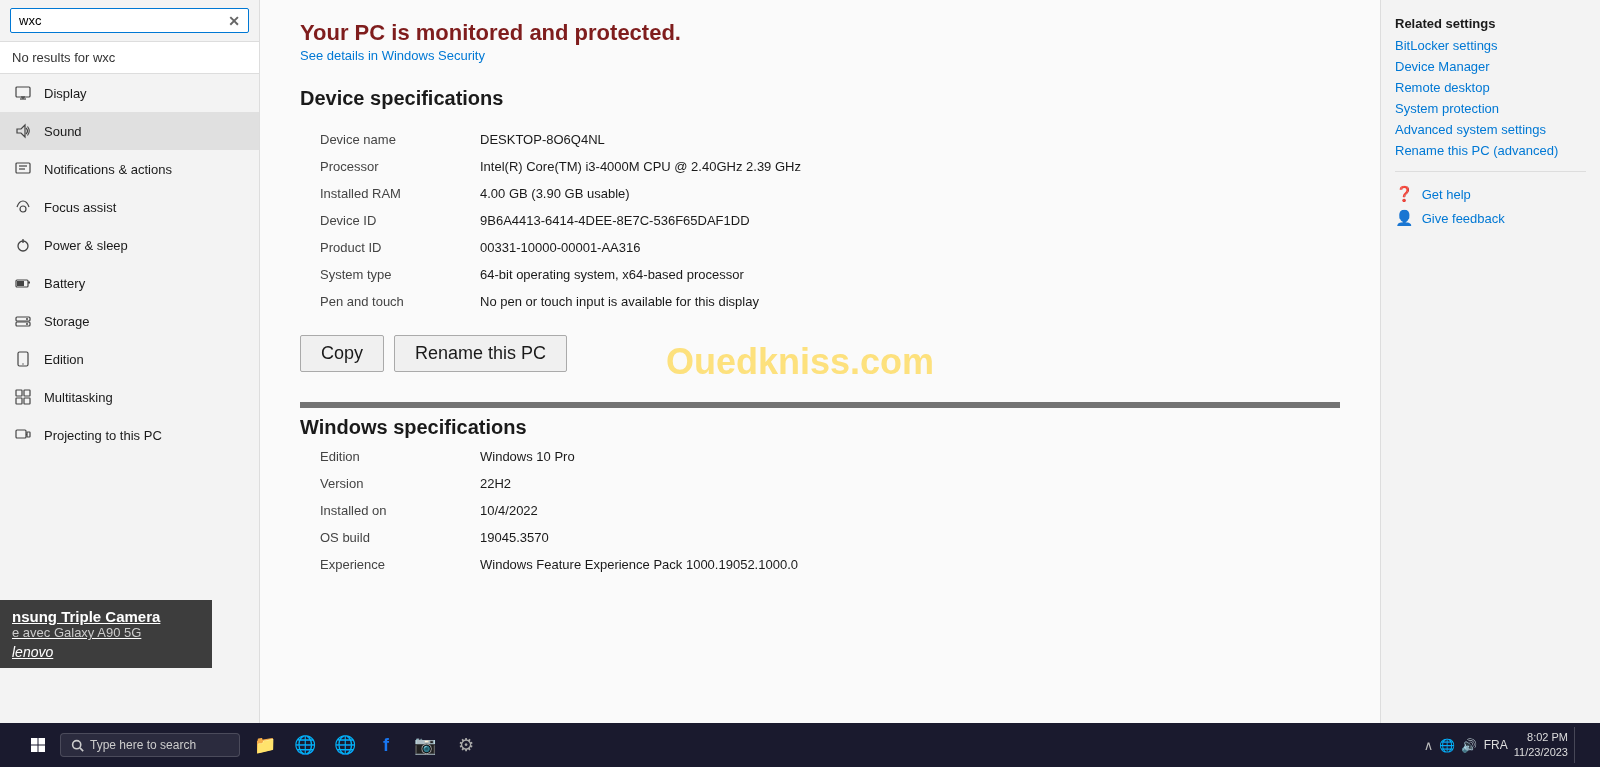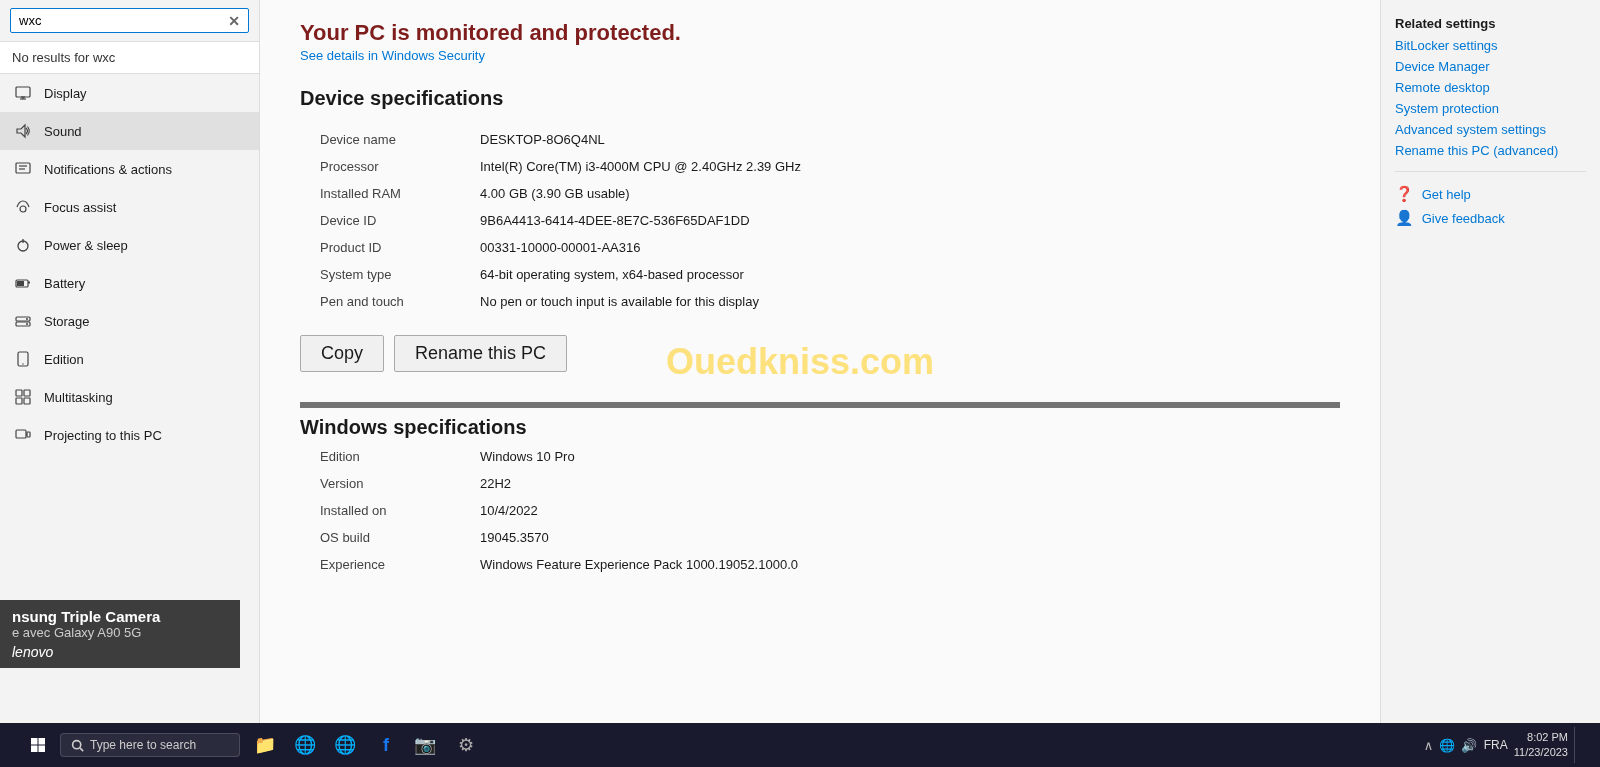--- a/index.html
+++ b/index.html
@@ -327,26 +327,27 @@
       pointer-events: none;
       white-space: nowrap;
       z-index: 100;
     }
 
     
     .promo-overlay {
       position: absolute;
       bottom: 55px;
       left: 0;
-      width: 240px;
+      width: 212px;
       background: rgba(0,0,0,0.75);
       color: white;
       padding: 8px 12px;
       font-size: 14px;
       pointer-events: none;
+      text-decoration: underline;
     }
 
     .promo-overlay .promo-brand {
       font-weight: bold;
       font-size: 15px;
     }
 
     .promo-overlay .promo-sub {
       font-size: 13px;
       color: #ccc;

